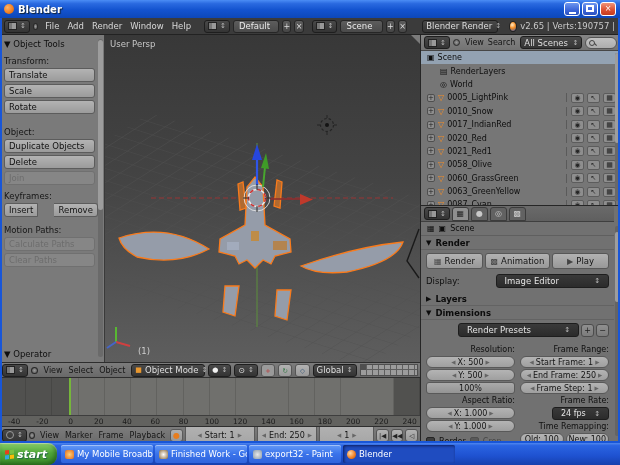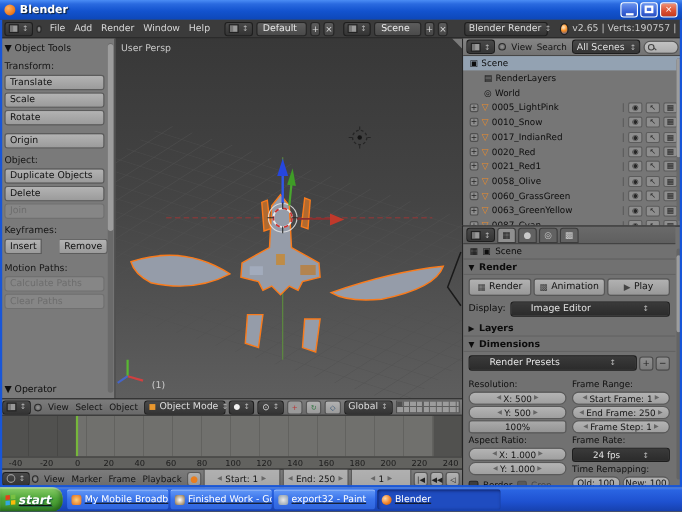--- a/index.html
+++ b/index.html
@@ -132,46 +132,46 @@
   .panel-hdr { display:flex; align-items:center; gap:4px; height:14px; padding:0 5px; color:#0c0c0c;
     font-size:8.5px; font-weight:bold; border-bottom:1px solid #636363; }
   .panel-hdr .tri { font-size:7px; font-weight:normal; }
   .rb-row { display:flex; gap:2px; padding:3px 5px; }
   .rb { flex:1; height:16px; background:linear-gradient(#b2b2b2,#989898); border:1px solid #575757; border-radius:3px;
     display:flex; align-items:center; justify-content:center; gap:3px; color:#131313; font-size:8.5px; }
   .rb .ric { font-size:8px; color:#444; }
   .disp-row { display:flex; align-items:center; gap:4px; padding:2px 5px 4px; }
   .disp-row .lbl { color:#101010; font-size:8.5px; }
   .dd { flex:1; background:linear-gradient(#3a3a3a,#2b2b2b); border:1px solid #1d1d1d; border-radius:3px;
-    color:#e3e3e3; height:14px; display:flex; align-items:center; padding:0 18px; font-size:8.5px; }
+    color:#e3e3e3; height:14px; display:flex; align-items:center; padding:0 8px; font-size:8.5px;margin-left:32px; }
   .dd .updn { margin-left:auto; }
   .presets-row { display:flex; align-items:center; gap:2px; padding:3px 5px; }
   .mini-sq { width:13px; height:13px; background:linear-gradient(#8f8f8f,#7c7c7c); border:1px solid #4c4c4c;
     border-radius:3px; color:#1e1e1e; font-size:8px; line-height:11px; text-align:center; }
   .cols { display:flex; gap:5px; padding:3px 5px 0; }
-  .col { flex:1; min-width:0; }
+  .col { flex:1; min-width:0;text-align:right; }
   .col .lbl { color:#0f0f0f; font-size:8px; margin:2px 0 2px; }
   .num-pill { height:12px; margin-bottom:1px; background:linear-gradient(#b4b4b4,#9f9f9f); border:1px solid #595959;
     border-radius:6px; display:flex; align-items:center; justify-content:center; gap:2px; color:#141414; font-size:8px; }
   .num-pill .side-arr { font-size:5.5px; opacity:.45; }
   .pct-btn { height:12px; margin-bottom:1px; background:linear-gradient(#aaa,#949494); border:1px solid #595959;
     border-radius:3px; display:flex; align-items:center; justify-content:center; color:#141414; font-size:8px; }
   .dd.small { height:13px; font-size:8px; }
   .remap-row { display:flex; gap:2px; }
   .remap-row .num-pill { flex:1; }
   .cb-row { display:flex; align-items:center; gap:4px; padding:4px 5px; }
   .cb { width:9px; height:9px; background:#3d3d3d; border:1px solid #242424; border-radius:2px; }
   .cb-lbl { font-size:8px; color:#101010; }
   .cb-lbl.dim, .cb.dim { opacity:.45; }
   .props-scroll { position:absolute; right:1px; top:20px; width:4px; height:210px; background:#646464; border-radius:2px; }
   .props-scroll .thumb { position:absolute; top:6px; width:4px; height:70px; background:#9d9d9d; border-radius:2px; }
 
   
   .taskbar { position:absolute; bottom:0; left:0; right:0; height:22px; display:flex; align-items:stretch;
-    background:linear-gradient(180deg,#4f86ee 0%,#2a64e2 12%,#1e51d0 60%,#1640ad 100%); z-index:50;text-decoration:underline; }
+    background:linear-gradient(180deg,#4f86ee 0%,#2a64e2 12%,#1e51d0 60%,#1640ad 100%); z-index:50; }
   .start-btn { width:57px; border-radius:0 9px 9px 0; display:flex; align-items:center; gap:3px; padding-left:5px;
     background:linear-gradient(180deg,#8cd06a 0%,#51a83a 45%,#3d8f2a 100%);
     box-shadow:inset -2px -2px 5px rgba(0,40,0,.45), inset 0 1px 1px rgba(255,255,255,.5);
     color:#fff; font-weight:bold; font-style:italic; font-size:11px; text-shadow:1px 1px 1px #264; }
   .xp-flag { width:9px; height:9px; display:grid; grid-template-columns:4px 4px; grid-template-rows:4px 4px; gap:1px; transform:skewY(-6deg); }
   .xp-flag i { display:block; }
   .task-btn { margin:2px 1px; width:92px; border-radius:2px; display:flex; align-items:center; gap:3px; padding:0 4px;
     background:linear-gradient(180deg,#6399f7 0%,#3a73ea 50%,#2f64dd 100%);
     box-shadow:inset 0 1px 0 rgba(255,255,255,.4); color:#fff; font-size:8.5px; white-space:nowrap; overflow:hidden; }
   .task-btn.active { background:#1f4cc0; box-shadow:inset 1px 1px 3px rgba(0,0,30,.6); width:112px; }
@@ -233,21 +233,20 @@
   <span class="stats">v2.65 | Verts:190757 | Faces:1138</span>
 </div>
 
 <div class="toolshelf">
   <div class="shelf-hdr"><span class="tri">▼</span> <span>Object Tools</span></div>
   <div class="shelf-lbl">Transform:</div>
   <div class="tool-btn">Translate</div>
   <div class="tool-btn">Scale</div>
   <div class="tool-btn">Rotate</div>
   <div style="height:5px"></div>
-  <div class="tool-btn">Origin</div>
   <div class="shelf-lbl">Object:</div>
   <div class="tool-btn">Duplicate Objects</div>
   <div class="tool-btn">Delete</div>
   <div class="tool-btn disabled">Join</div>
   <div class="shelf-lbl">Keyframes:</div>
   <div class="btn-row">
     <div class="tool-btn">Insert</div>
     <div class="tool-btn">Remove</div>
   </div>
   <div class="shelf-lbl">Motion Paths:</div>

